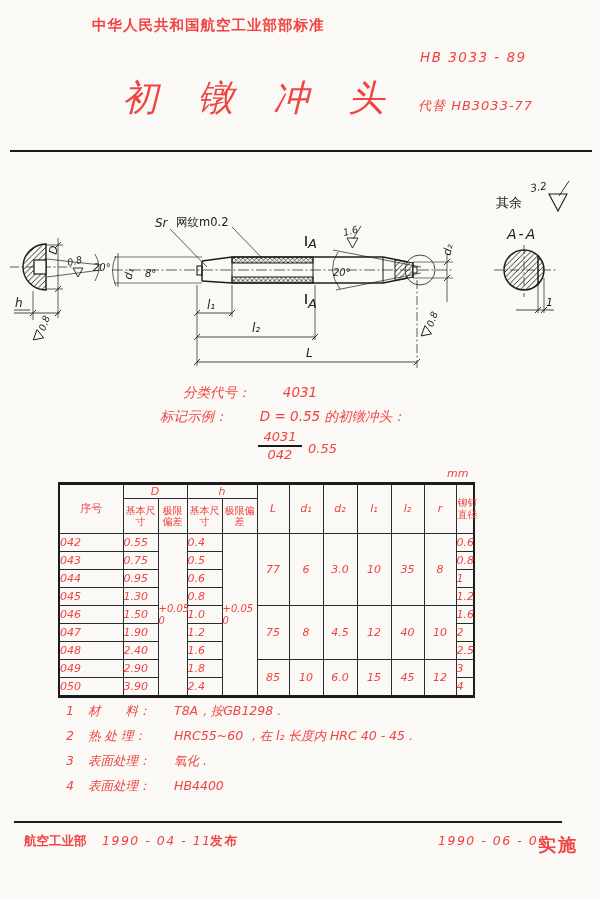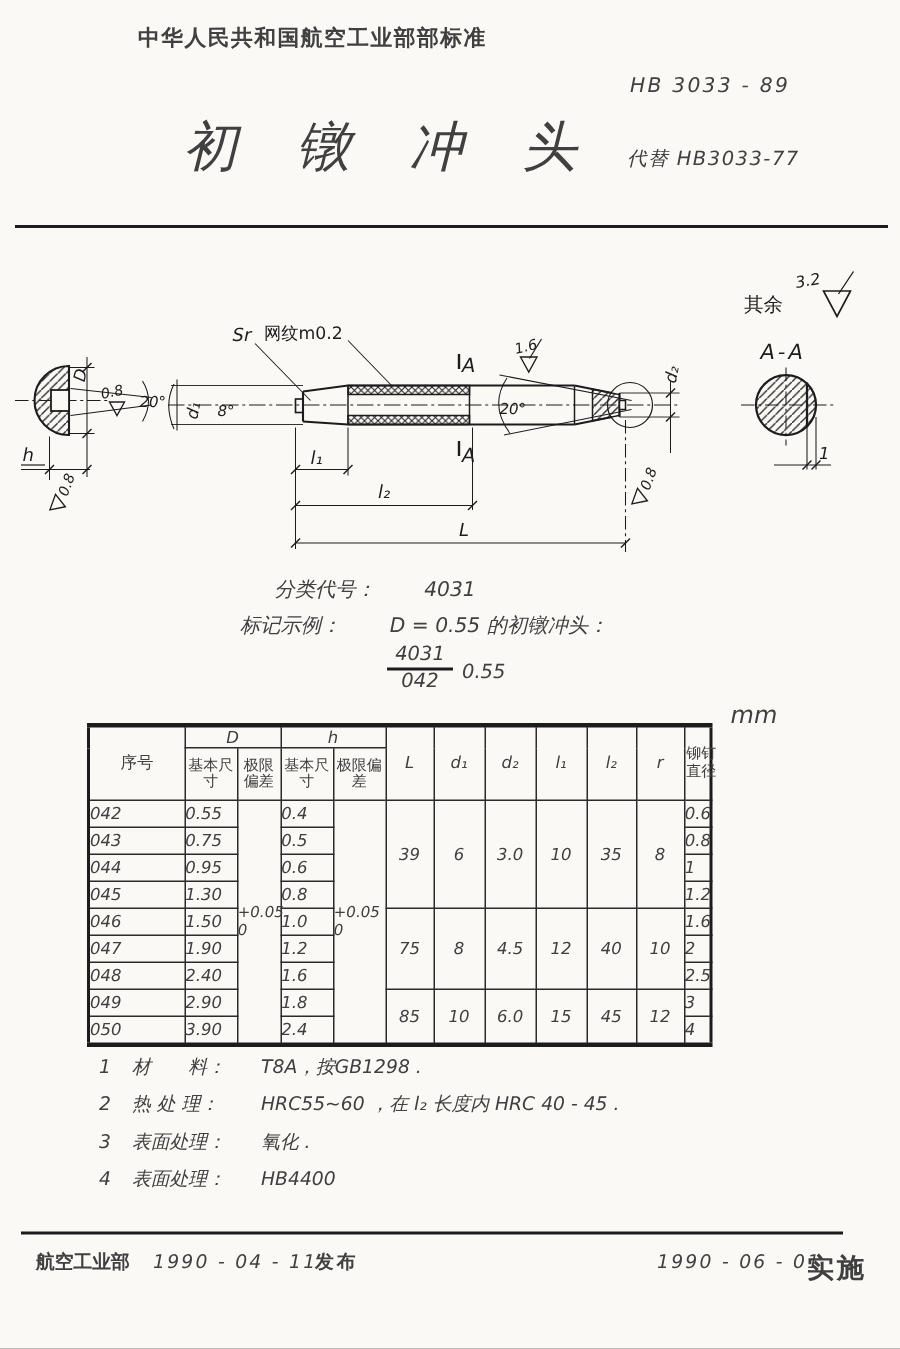--- a/index.html
+++ b/index.html
@@ -1,16 +1,16 @@
 <!DOCTYPE html>
 <html><head>
 <meta charset="utf-8">
 <style>
   html,body{margin:0;padding:0;background:#888;}
-  .page{position:relative;width:600px;height:899px;background:#faf9f5;color:#404040;
+  .page{position:relative;width:600px;height:899px;background:#faf9f5;color:#ef4444;
         font-family:"DejaVu Sans",sans-serif;overflow:hidden;}
   .abs{position:absolute;}
   .hw{font-style:italic;}
   .bold{font-weight:bold;}
   .rule{position:absolute;background:#1c1c1c;}
   
   table.spec{border-collapse:collapse;table-layout:fixed;width:415px;
              font-size:11px;}
   table.spec th,table.spec td{border:1px solid #2b2b2b;padding:0;margin:0;
              overflow:visible;font-weight:normal;line-height:12px;}
@@ -195,21 +195,21 @@
     <span class="hw">标记示例：</span>
     <span class="hw" style="margin-left:28px;">D = 0.55 的初镦冲头：</span>
   </div>
   <div class="frac" style="left:258px;top:430px;width:44px;">
     <div>4031</div>
     <div class="bar"></div>
     <div>042</div>
   </div>
   <div class="abs hw" style="left:308px;top:441px;font-size:13px;">0.55</div>
 
-  <div class="abs hw" style="left:447px;top:467px;font-size:16px;margin-left:40px;">mm</div>
+  <div class="abs hw" style="left:447px;top:467px;font-size:11px;">mm</div>
 
   <table class="spec abs" style="left:58px;top:482px;">
     <colgroup>
       <col style="width:64px">
         <col style="width:35px">
         <col style="width:29px">
       <col style="width:35px">
         <col style="width:35px">
         <col style="width:32px">
       <col style="width:34px">
@@ -247,21 +247,21 @@
         <td class="val">0.55</td>
         <td class="tol" rowspan="9">
           <div>+0.05</div>
           <div>0</div>
         </td>
         <td class="val">0.4</td>
         <td class="tol" rowspan="9">
           <div>+0.05</div>
           <div>0</div>
         </td>
-        <td rowspan="4">39</td>
+        <td rowspan="4">77</td>
         <td rowspan="4">6</td>
         <td rowspan="4">3.0</td>
         <td rowspan="4">10</td>
         <td rowspan="4">35</td>
         <td rowspan="4">8</td>
         <td class="rivet">0.6</td>
       </tr>
       <tr>
         <td class="seq">043</td>
         <td class="val">0.75</td>

